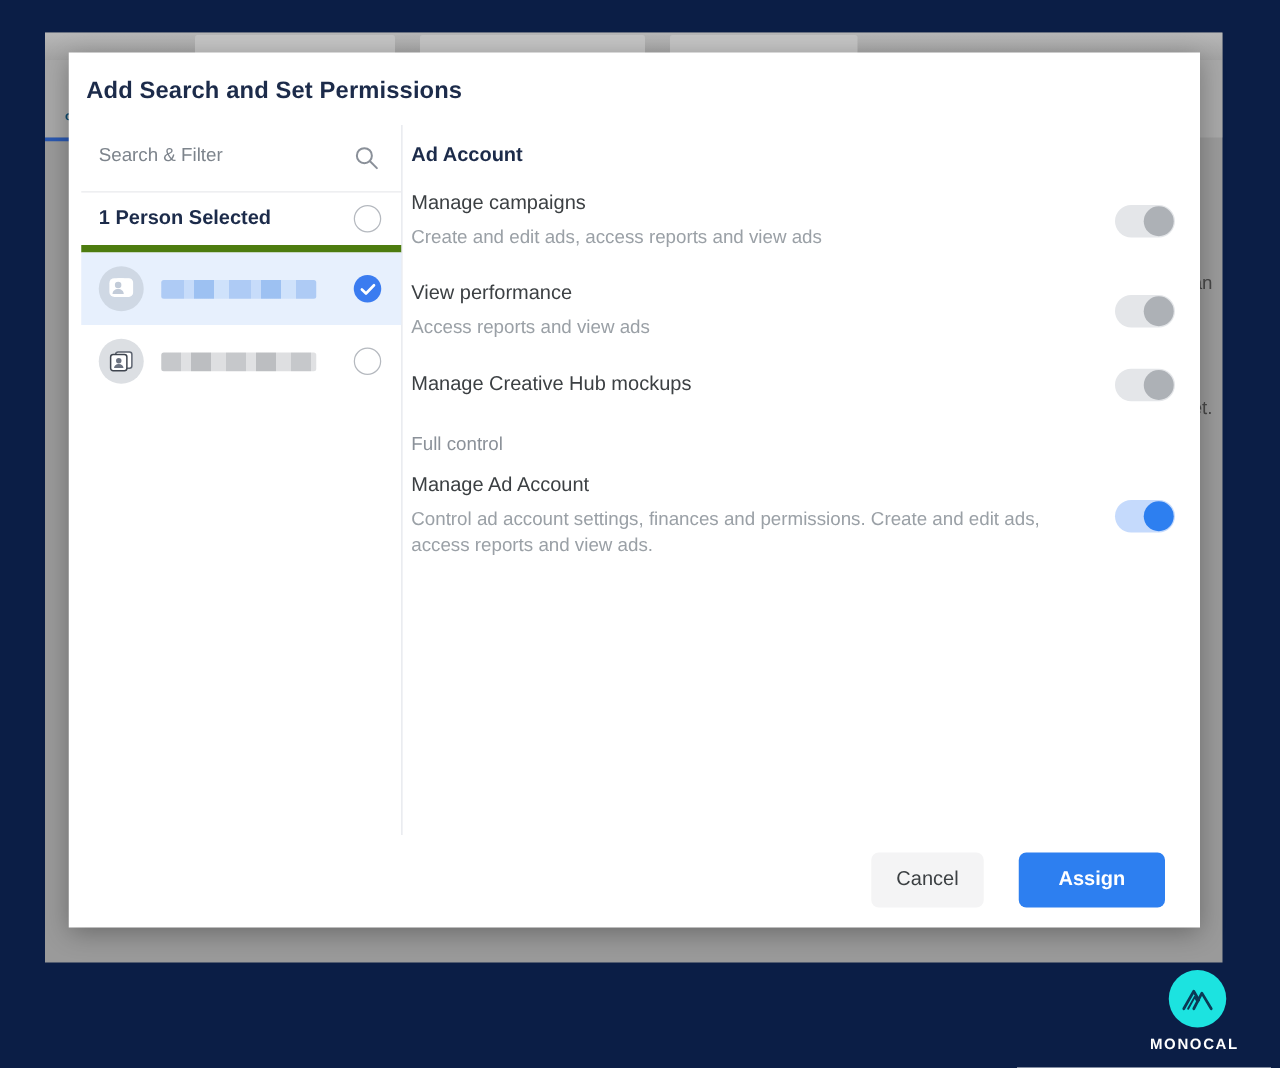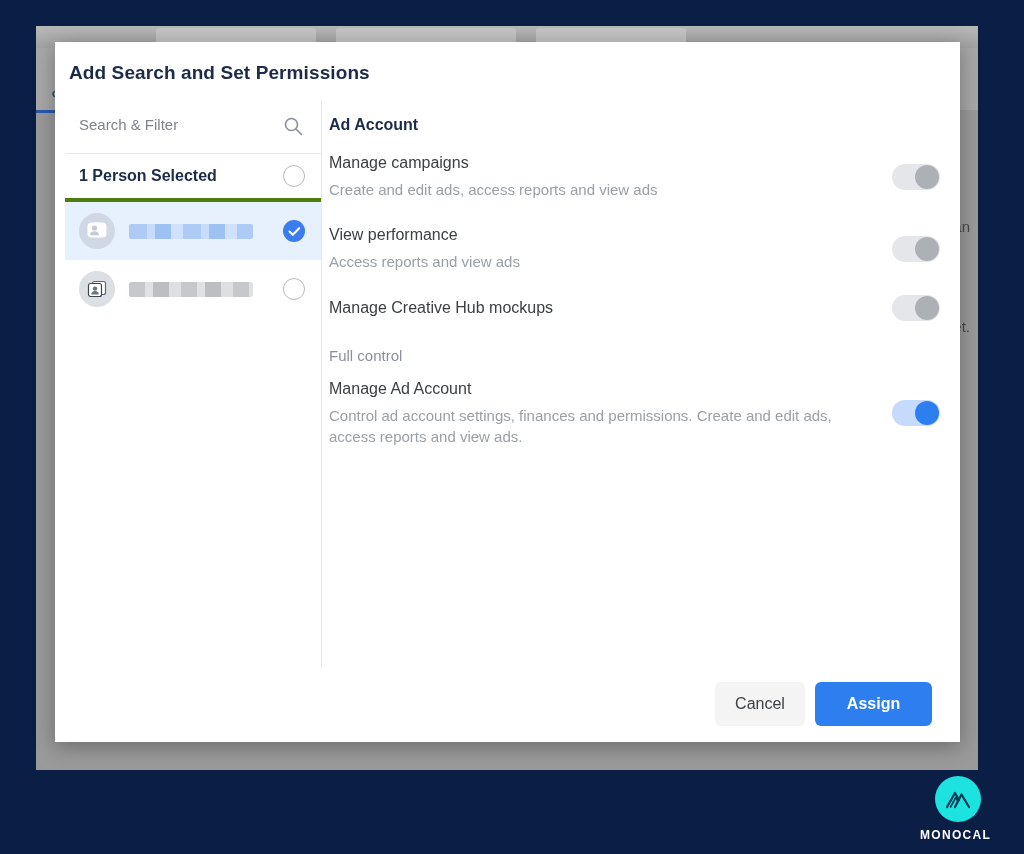--- a/index.html
+++ b/index.html
@@ -75,21 +75,21 @@
     font-family: "Liberation Sans", sans-serif;
     font-size: 15px; color: #6a7179; background: transparent;
   }
   #search-input::placeholder { color: #7d848c; }
   #search-icon {
     position: absolute; right: 18px; top: 16px;
     width: 20px; height: 20px;
   }
   #selected-count-row {
     position: relative; height: 48px;
-    border-bottom: 4px solid #4d7c0f;
+    border-bottom: 6px solid #4d7c0f;
     display: flex; align-items: center;
   }
   #selected-count-label {
     margin-left: 14px; font-size: 16px; font-weight: bold; color: #1c2b4a;
   }
   .person-row {
     position: relative; height: 58px;
     display: flex; align-items: center;
   }
   .person-row.selected { background: #e7f0fd; }
@@ -161,21 +161,21 @@
   }
   .toggle.on { background: #c5dafc; }
   .toggle.on .knob { background: #2d7ff0; }
 
   
   #footer {
     position: absolute; left: 0; right: 0; bottom: 0; height: 74px;
   }
   #footer-inner {
     position: absolute; right: 28px; top: 14px;
-    display: flex; gap: 10px;
+    display: flex; gap: 28px;
   }
   #cancel-button {
     width: 90px; height: 44px; border-radius: 6px;
     background: #f4f4f5; border: none;
     font-family: "Liberation Sans", sans-serif;
     font-size: 16px; color: #3c4043; cursor: pointer;
   }
   #assign-button {
     width: 117px; height: 44px; border-radius: 6px;
     background: #2d7ff0; border: none;

